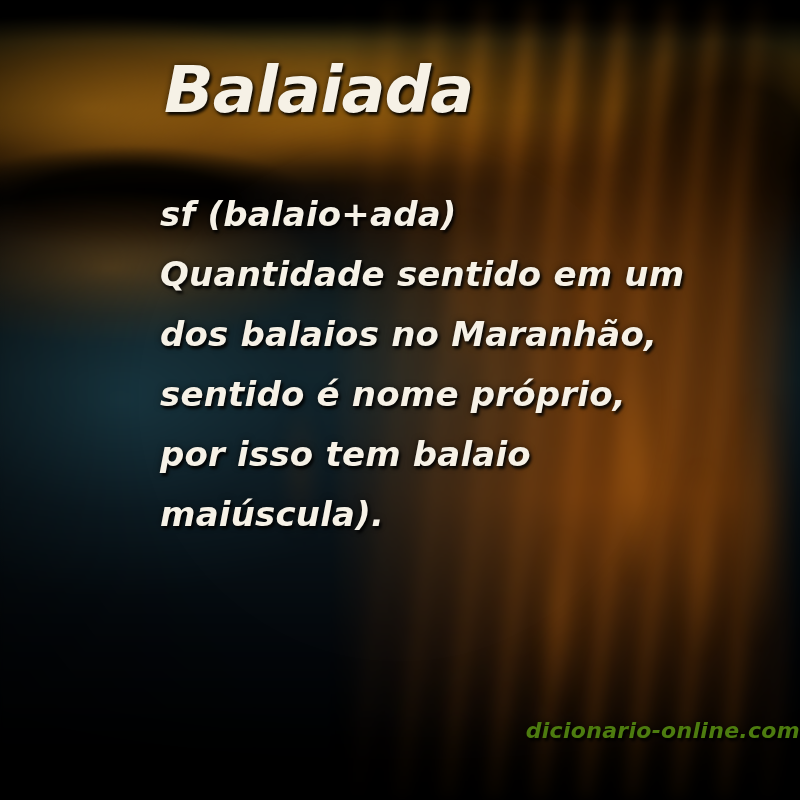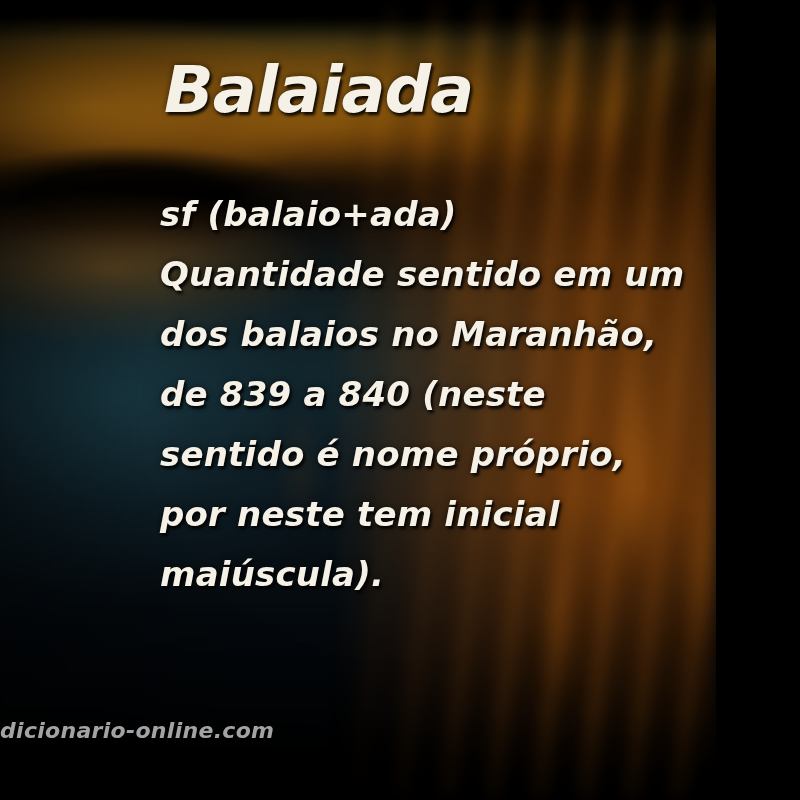--- a/index.html
+++ b/index.html
@@ -7,21 +7,21 @@
 
   html, body {
     width: 800px;
     height: 800px;
     background: #000;
     overflow: hidden;
   }
 
   #card {
     position: relative;
-    width: 716px;
+    width: 800px;
     height: 800px;
     overflow: hidden;
     background: #000;
     font-family: "DejaVu Sans", sans-serif;
   }
 
   
   .bg-layer { position:absolute; inset:0; pointer-events:none; }
 
   
@@ -183,25 +183,25 @@
     line-height: 52px;
     letter-spacing: 0.2px;
   }
   #definition .line { white-space: nowrap; margin-top: 8px; }
 
   #footer {
     position: absolute;
     left: 0;
     right: 0;
     top: 716px;
-    text-align: left;
+    text-align: right;
     font-size: 22px;
     line-height: 30px;
     letter-spacing: 0.3px;
-    color: #a3a3a3;
+    color: #4d7c0f;
   }
 </style>
 </head>
 <body>
 
 <div id="card">
 
   <div class="bg-layer bg-base"></div>
   <div class="bg-layer bg-sky-band"></div>
   <div class="bg-layer bg-glow-left"></div>
@@ -215,22 +215,21 @@
   <div class="bg-layer bg-vignette"></div>
 
   <div class="content">
 
     <h1 id="title" class="brush">Balaiada</h1>
 
     <div id="definition" class="brush">
       <div class="line">sf (balaio+ada)</div>
       <div class="line">Quantidade sentido em um</div>
       <div class="line">dos balaios no Maranhão,</div>
-      <div class="line">de 839 a 840 (neste</div>
       <div class="line">sentido é nome próprio,</div>
-      <div class="line">por neste tem inicial</div>
+      <div class="line">por isso tem balaio</div>
       <div class="line">maiúscula).</div>
     </div>
 
     <div id="footer" class="brush">dicionario-online.com</div>
 
   </div>
 </div>
 
 </body></html>

